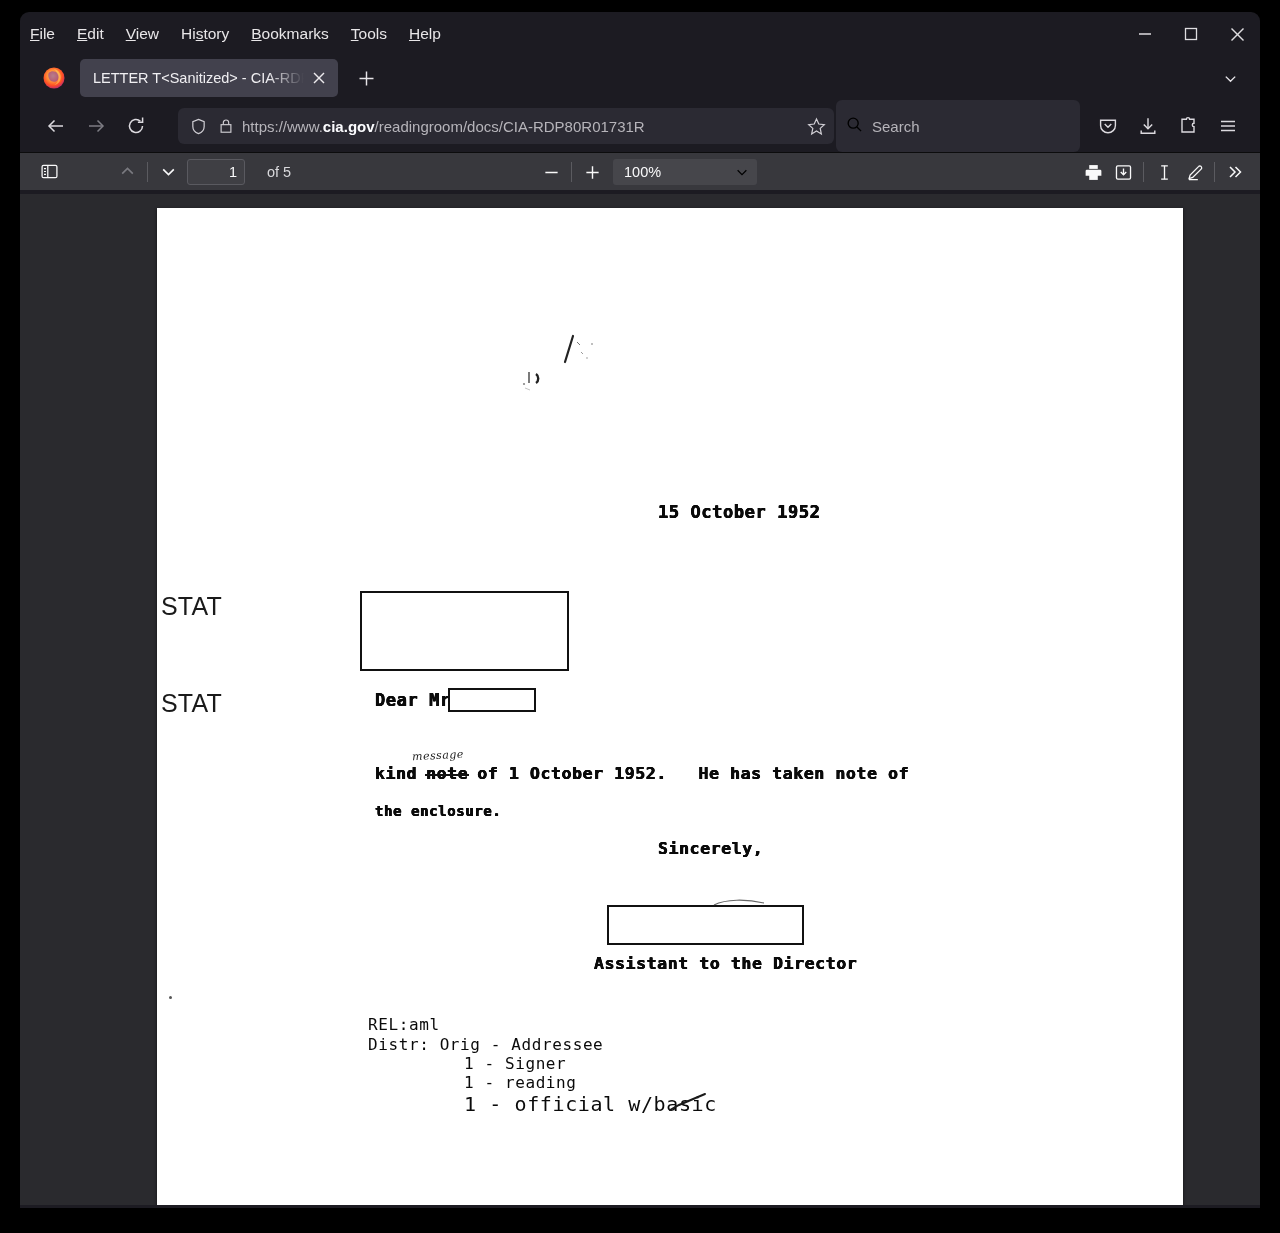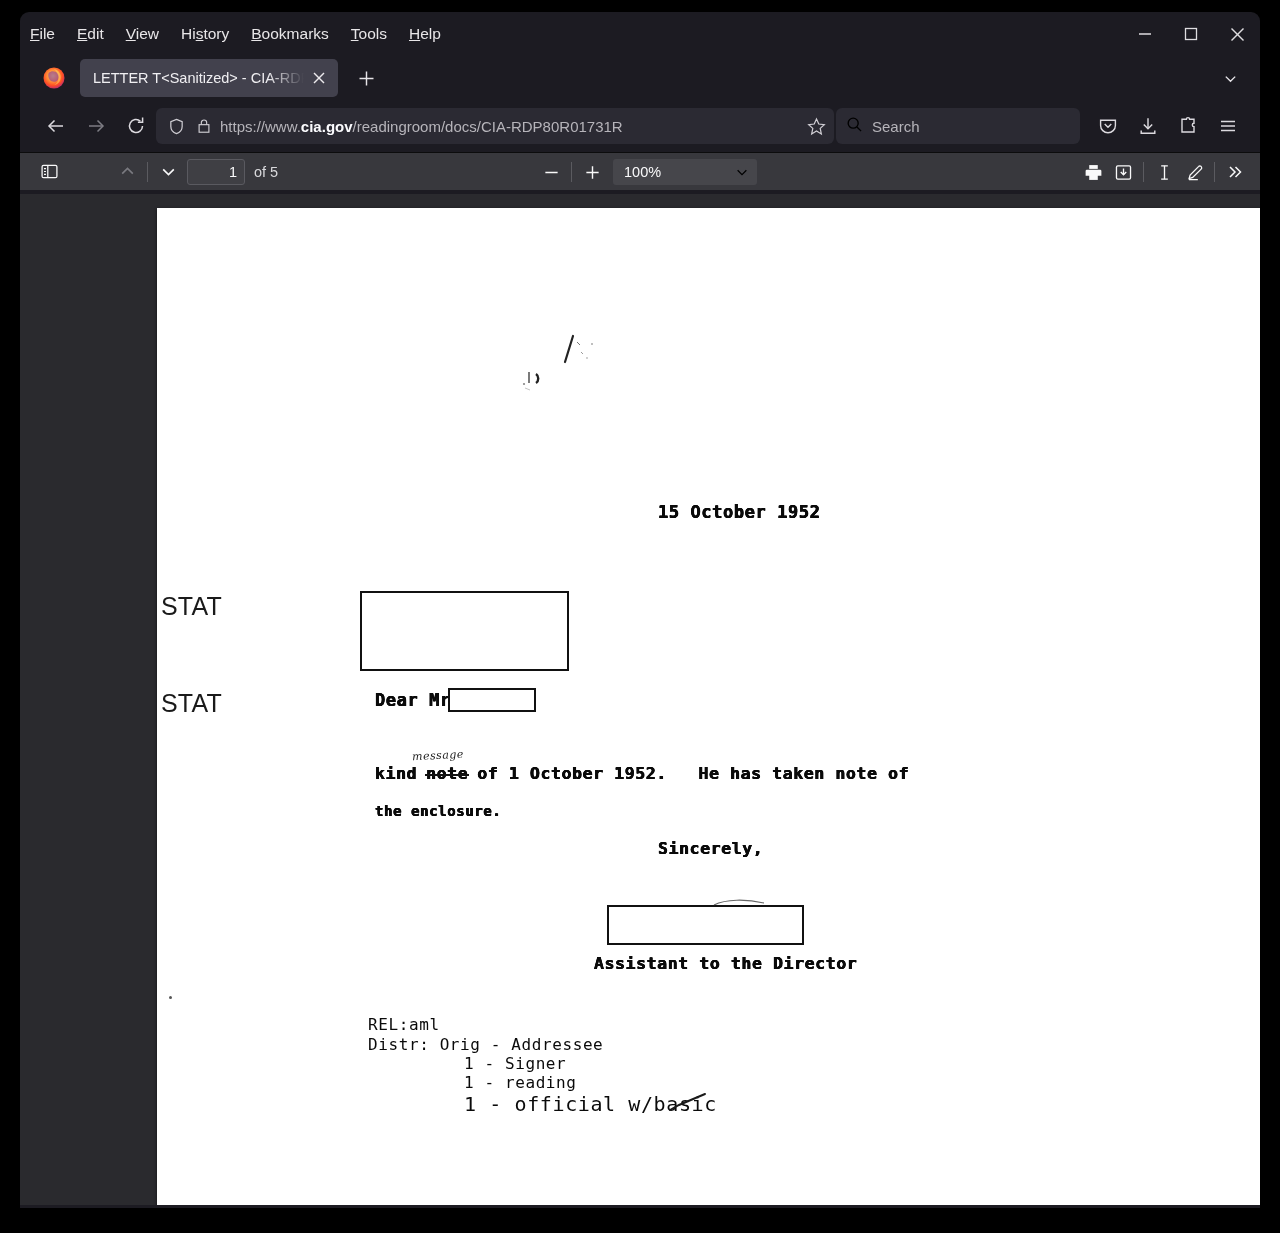--- a/index.html
+++ b/index.html
@@ -122,38 +122,38 @@
   }
   .navbtn.dim { color: #7e7d84; }
   #urlbar {
     flex: 1 1 auto;
     height: 36px;
     background: #2b2a33;
     border-radius: 6px;
     display: flex;
     align-items: center;
     padding: 0 8px 0 12px;
-    margin-left: 0;
+    margin-left: 22px;
     min-width: 0;
   }
   #urlbar .ic { color: #cfcdd3; flex: 0 0 auto; display:flex; align-items:center; }
   #url-text {
     flex: 1 1 auto;
     font-size: 15px;
     color: #b6b4ba;
     white-space: nowrap;
     overflow: hidden;
     margin: 0 8px;
     -webkit-mask-image: linear-gradient(to right, #000 92%, transparent 100%);
     mask-image: linear-gradient(to right, #000 92%, transparent 100%);
   }
   #url-text b { color: #fbfbfe; font-weight: 700; }
   #searchbar {
     width: 244px;
-    height: 36px;
+    height: 52px;
     background: #2b2a33;
     border-radius: 6px;
     display: flex;
     align-items: center;
     padding: 0 10px;
     margin-left: 2px;
     flex: 0 0 auto;
   }
   #searchbar .ph { font-size: 15px; color: #b6b4ba; margin-left: 9px; }
   #nav-right { display: flex; align-items: center; margin-left: 8px; flex: 0 0 auto; }
@@ -191,21 +191,21 @@
     font-size: 14.5px;
     text-align: right;
     padding-right: 7px;
     line-height: 24px;
     margin-left: 4px;
     flex: 0 0 auto;
   }
   #pagecount {
     font-size: 14.5px;
     color: #d9d9dc;
-    margin-left: 9px;
+    margin-left: 22px;
     flex: 0 0 auto;
   }
   #tb-mid {
     position: absolute;
     left: 516px; top: 0; height: 38px;
     display: flex; align-items: center;
   }
   #zoomsel {
     width: 144px; height: 26px;
     background: #46464b;
@@ -227,21 +227,21 @@
     left: 0; top: 0;
     width: 1240px;
     height: 1011px;
     background: #2a2a2e;
     top: 182px;
     overflow: hidden;
   }
   #page {
     position: absolute;
     left: 137px; top: 14px;
-    width: 1122px; height: 1011px;
+    width: 1026px; height: 1011px;
     background: #fff;
     box-shadow: 0 1px 3px rgba(0,0,0,.6);
     overflow: hidden;
   }
 
   
   .doc {
     position: absolute;
     font-family: "DejaVu Sans Mono", monospace;
     color: #0a0a0a;

